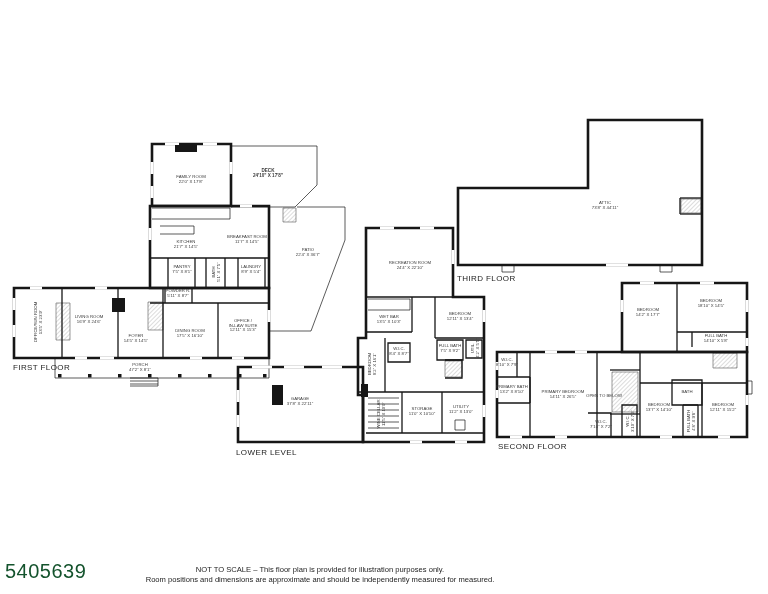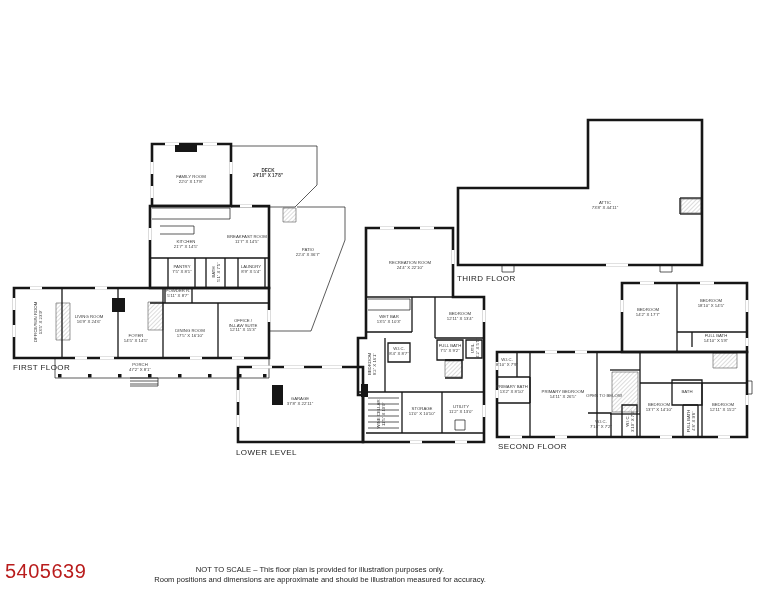--- a/index.html
+++ b/index.html
@@ -1,20 +1,20 @@
 <!DOCTYPE html>
 <html><head>
 <meta charset="utf-8">
 <style>
   html,body{margin:0;padding:0}
   body{width:768px;height:594px;background:#ffffff;position:relative;overflow:hidden;
        font-family:"Liberation Sans",sans-serif;}
   .plan-svg{position:absolute;left:0;top:0;width:768px;height:594px}
   svg text{font-family:"Liberation Sans",sans-serif}
-  .listing-id{position:absolute;left:5px;top:560px;font-size:20px;color:#b91c1c;letter-spacing:.5px}
+  .listing-id{position:absolute;left:5px;top:560px;font-size:20px;color:#14532d;letter-spacing:.5px}
   .disclaimer{position:absolute;left:0;top:565px;width:640px;text-align:center;
               font-size:7.6px;line-height:9.6px;color:#1c1c1c}
 </style>
 </head>
 <body>
 
 <svg class="plan-svg" viewBox="0 0 768 594" aria-hidden="true">
   <defs>
     <pattern id="hatch" width="3" height="3" patternUnits="userSpaceOnUse" patternTransform="rotate(45)">
       <line x1="0" y1="0" x2="0" y2="3" stroke="#8a8a8a" stroke-width="0.6"></line>
@@ -205,14 +205,14 @@
         <path d="M606,265 h22" fill="none" stroke="#ffffff" stroke-width="3"></path>
         <text x="605" y="204" text-anchor="middle" fill="#3a3a3a" font-size="4.3" font-weight="normal"><tspan x="605" dy="0">ATTIC</tspan><tspan x="605" dy="4.6">73'8" X 44'11"</tspan></text>
         <text x="457" y="281" fill="#222222" font-size="8" letter-spacing="0.4">THIRD FLOOR</text>
       </g>
     </g>
 </svg>
 
 <div class="listing-id">5405639</div>
 <div class="disclaimer">
   <div>NOT TO SCALE – This floor plan is provided for illustration purposes only.</div>
-  <div>Room positions and dimensions are approximate and should be illustration measured for accuracy.</div>
+  <div>Room positions and dimensions are approximate and should be independently measured for measured.</div>
 </div>
 
 </body></html>

